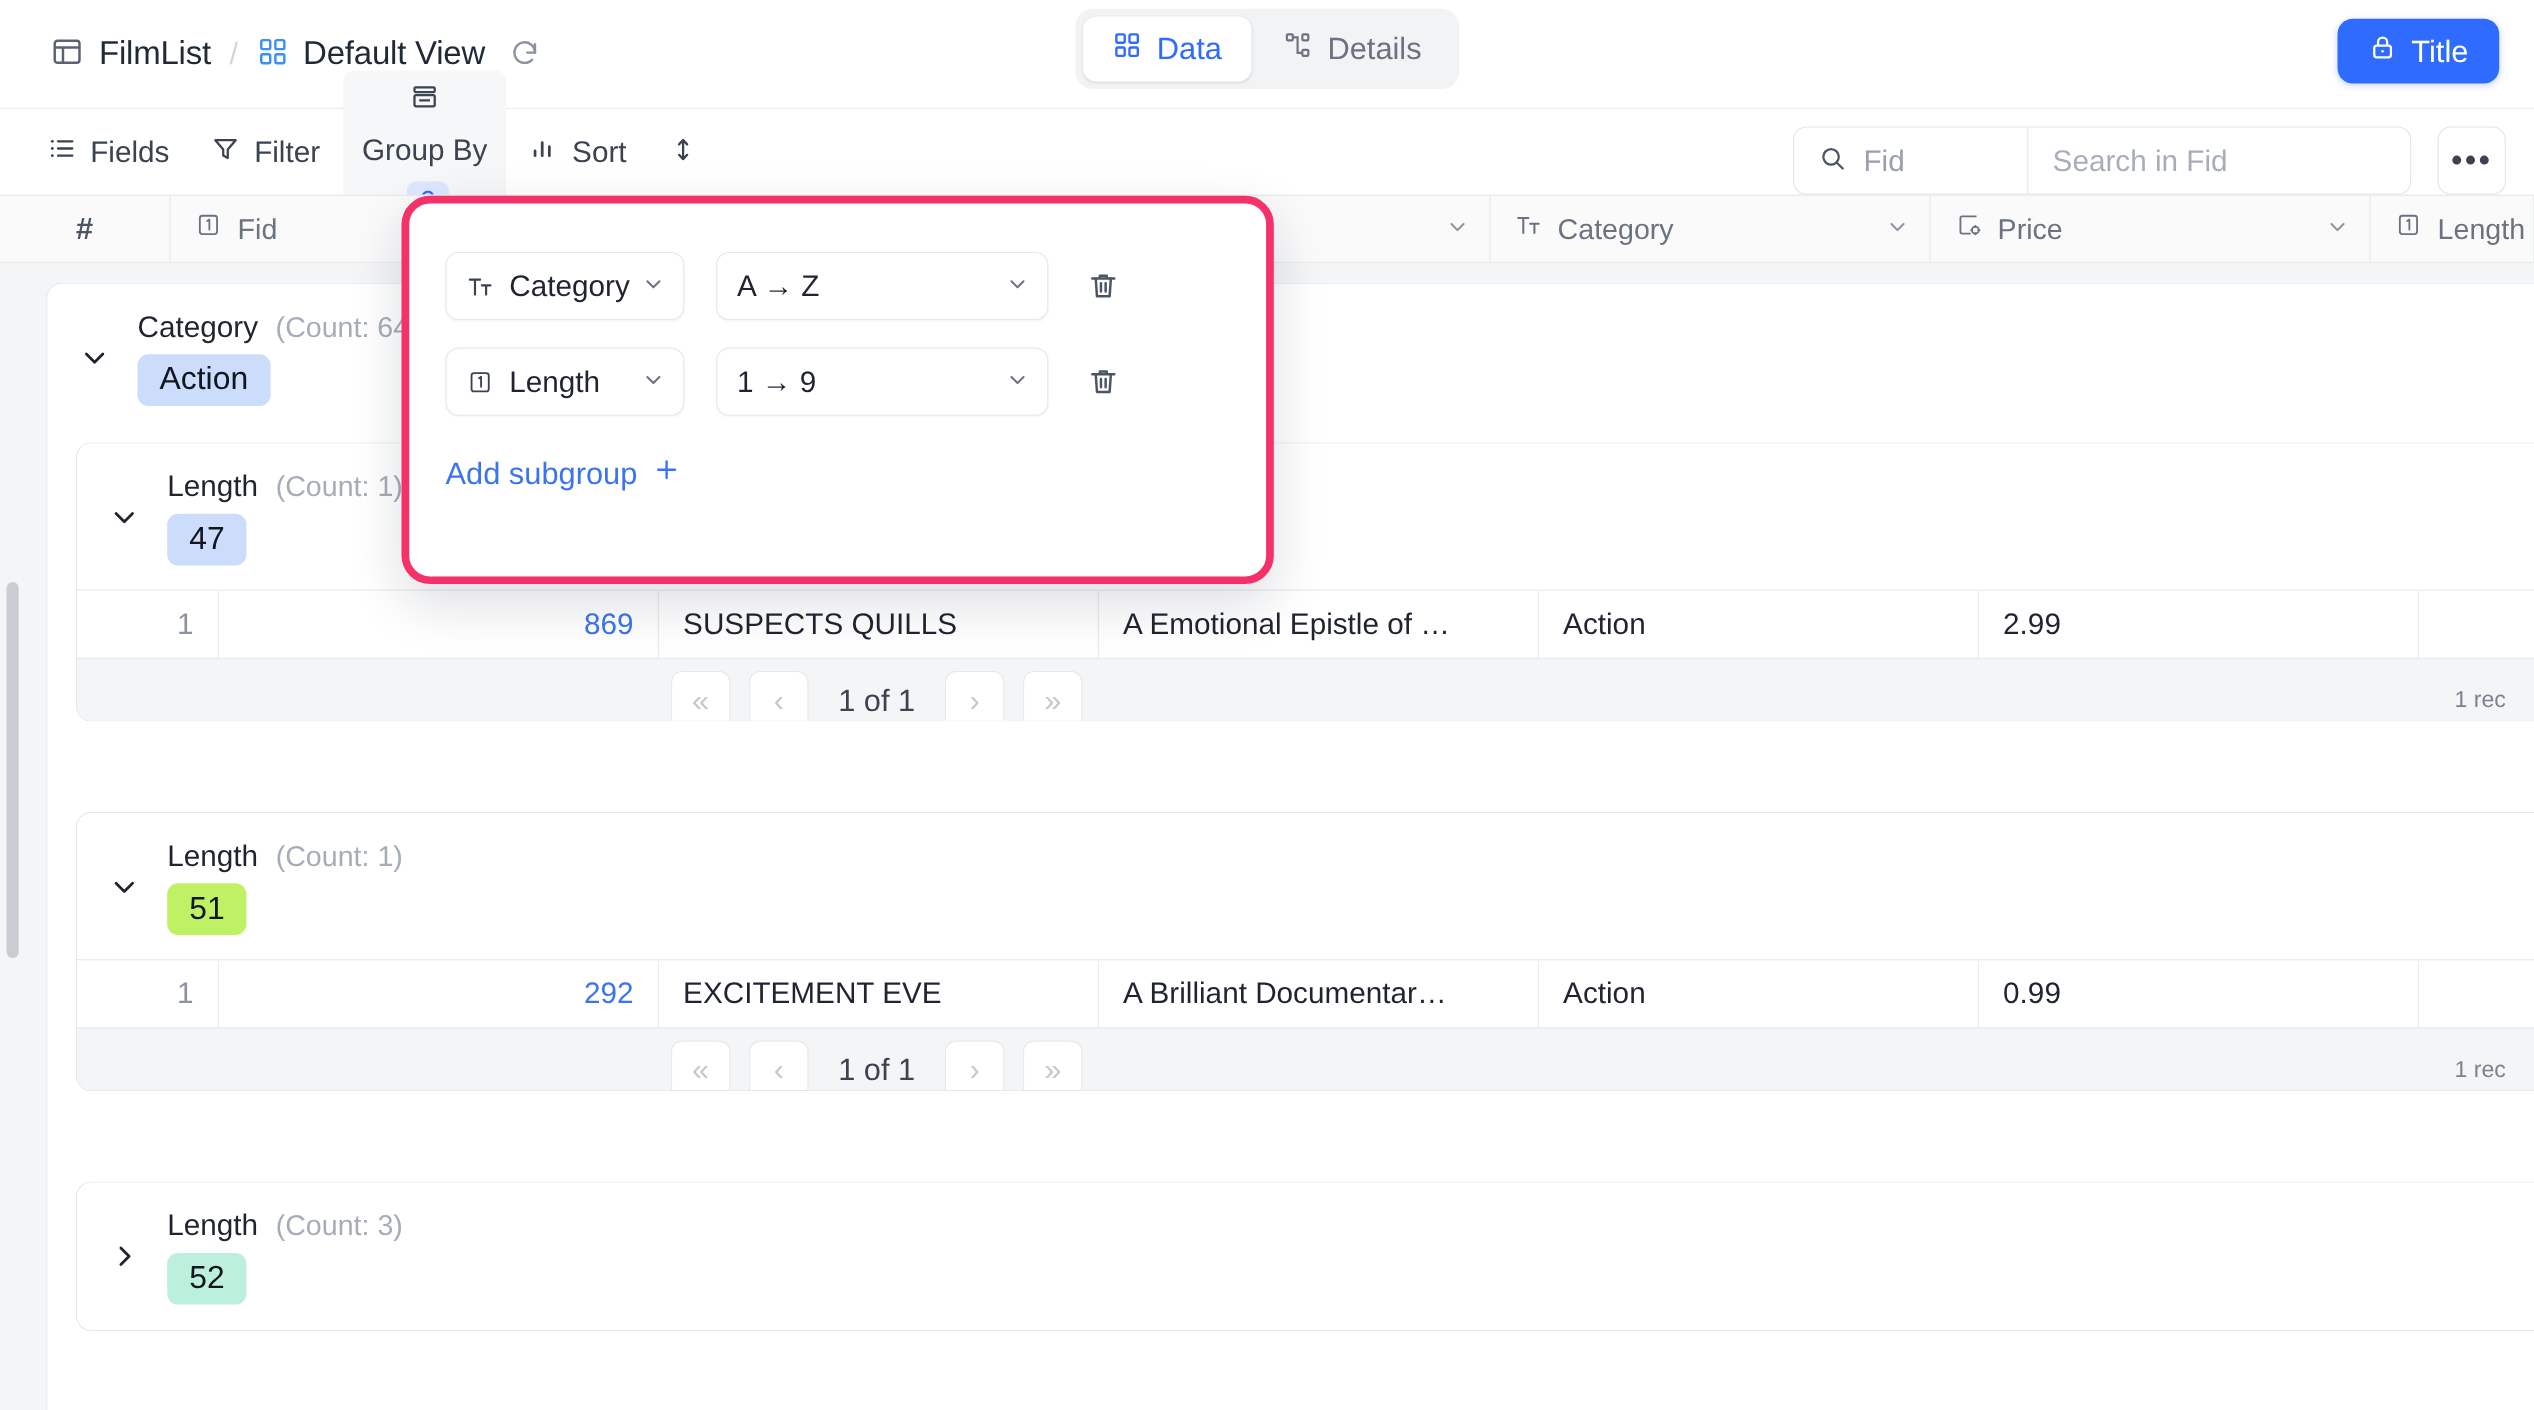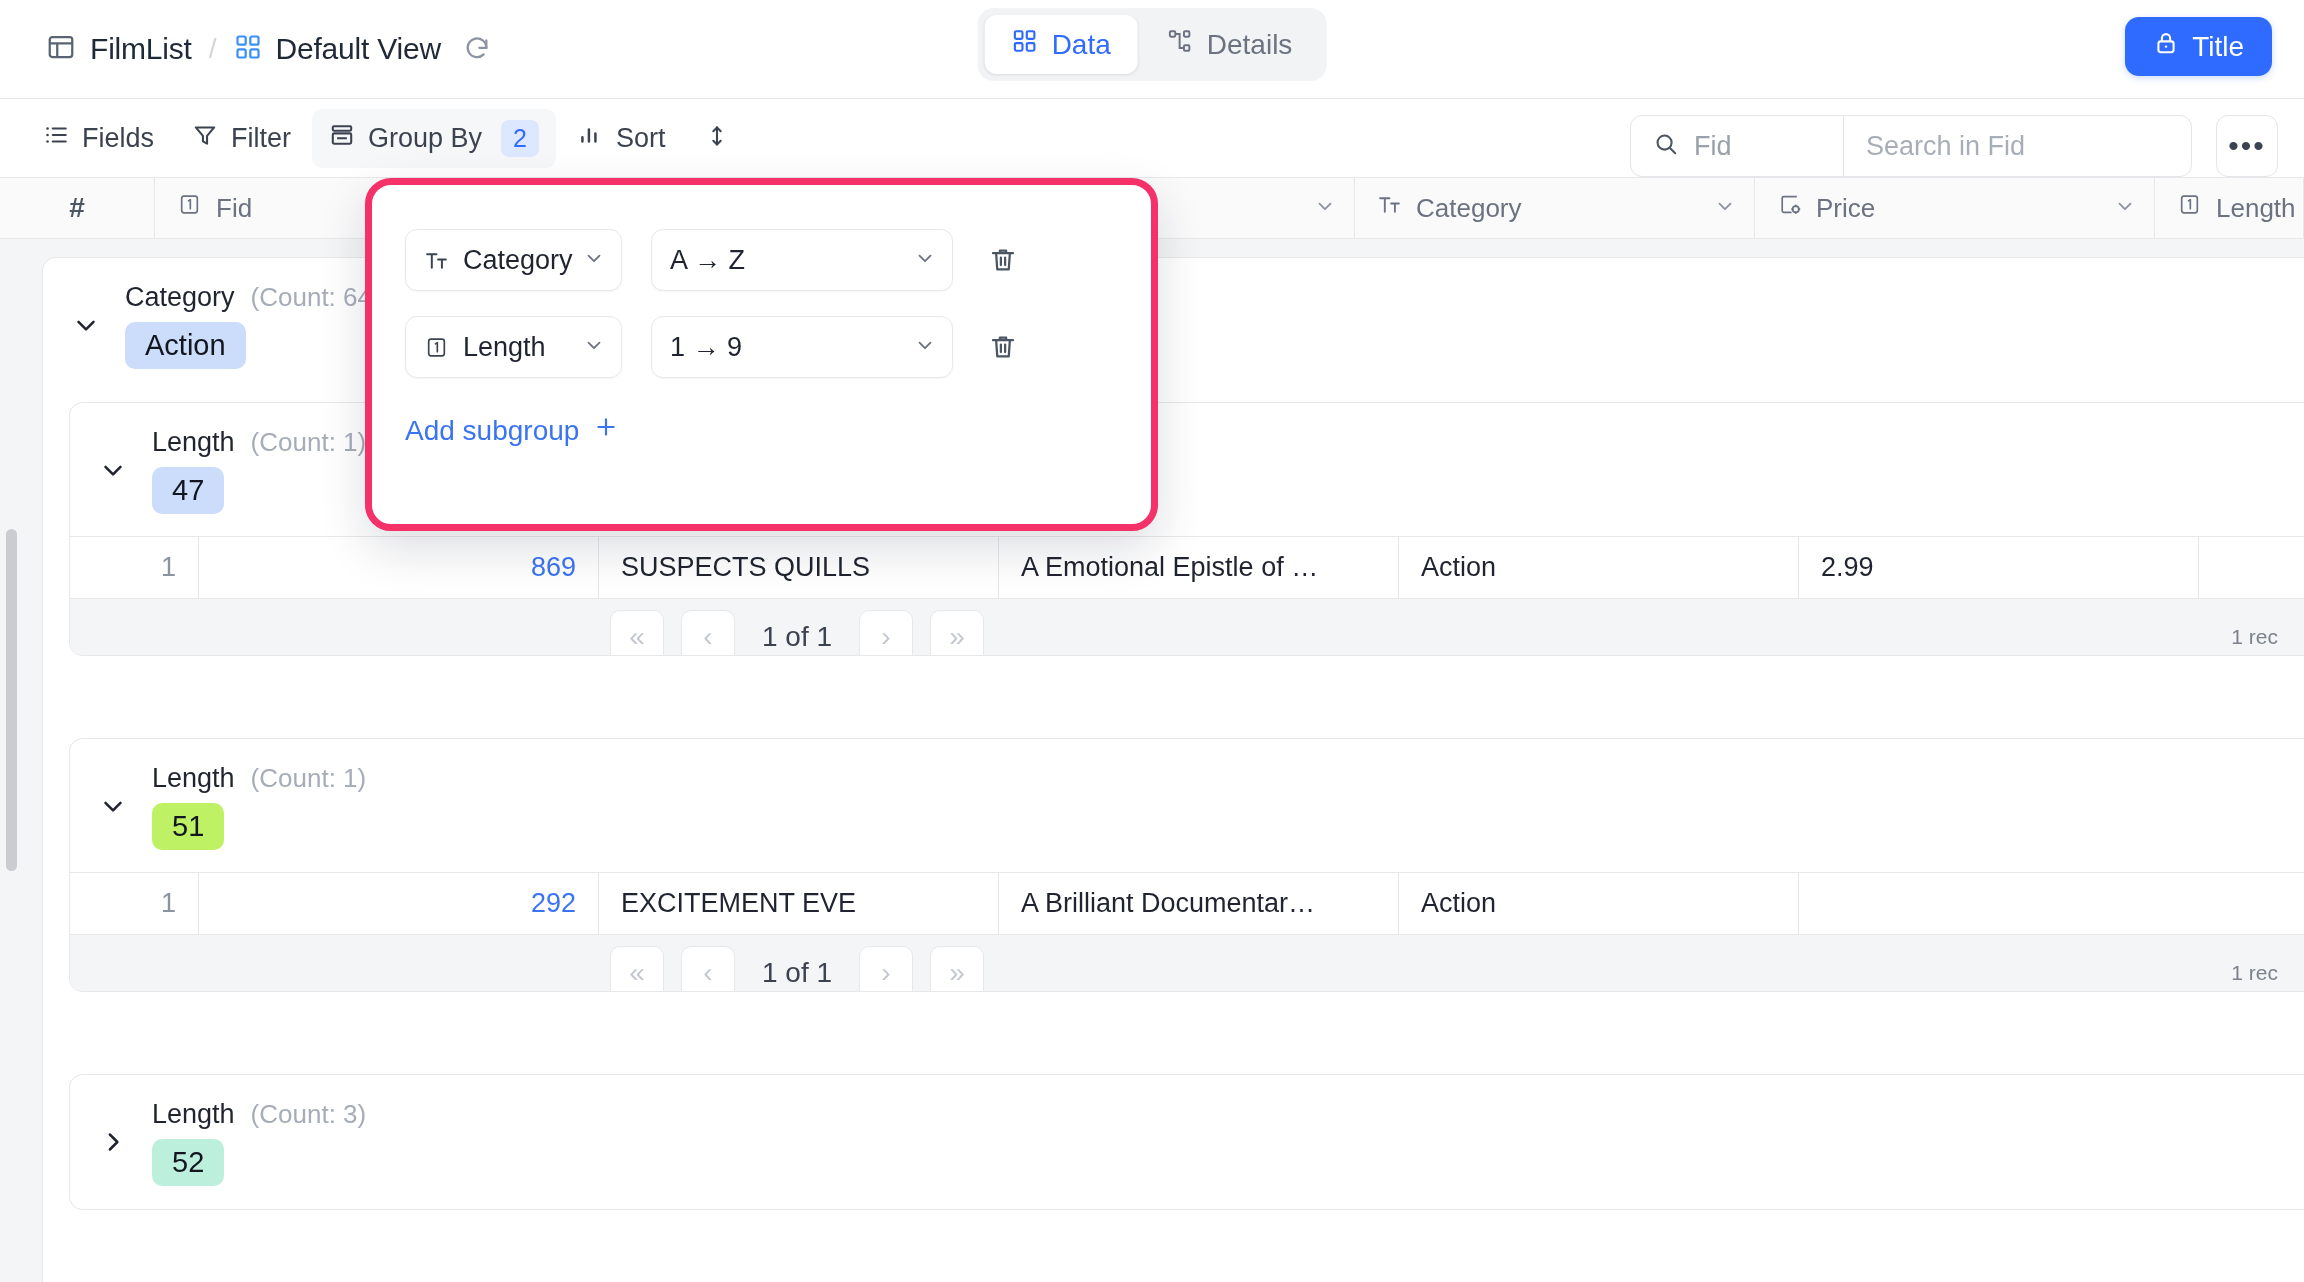--- a/index.html
+++ b/index.html
@@ -63,21 +63,21 @@
     position: absolute; top: 99px; left: 0; right: 0; height: 78px;
     background: #fff;
     display: flex; align-items: center;
   }
   .tb-group { display: flex; align-items: center; margin-left: 26px; gap: 4px; }
   .tb-btn {
     display: flex; align-items: center; gap: 13px;
     padding: 11px 17px; border-radius: 10px;
     font-size: 27px; color: #3c4350; cursor: pointer; white-space: nowrap; justify-content: flex-end;
   }
-  .tb-btn.active { background: #f6f7f8; }
+  .tb-btn.active { background: #f6f7f8; flex-direction: column; }
   .tb-badge {
     background: #dde7ff; color: #2f6bff;
     border-radius: 8px; font-size: 25px;
     padding: 4px 12px; margin-left: 6px;
   }
   .tb-icon-btn {
     display:flex; align-items:center; justify-content:center;
     width: 44px; height: 44px; border-radius: 10px; cursor: pointer;
     margin-left: 8px;
   }
@@ -542,20 +542,21 @@
               <span class="chip" style="background:#bef264">51</span>
             </div>
           </div>
 
           <div class="row">
             <div class="cell num" style="width:129px">1</div>
             <div class="cell fid" style="width:400px">292</div>
             <div class="cell" style="width:400px">EXCITEMENT EVE</div>
             <div class="cell" style="width:400px">A Brilliant Documentar…</div>
             <div class="cell" style="width:400px">Action</div>
+            <div class="cell" style="width:400px">0.99</div>
           </div>
 
           <div class="pager">
             <div class="pager-inner" style="padding-right:780px">
               <div class="pg-btn">«</div>
               <div class="pg-btn">‹</div>
               <div class="pg-label">1 of 1</div>
               <div class="pg-btn">›</div>
               <div class="pg-btn">»</div>
             </div>

